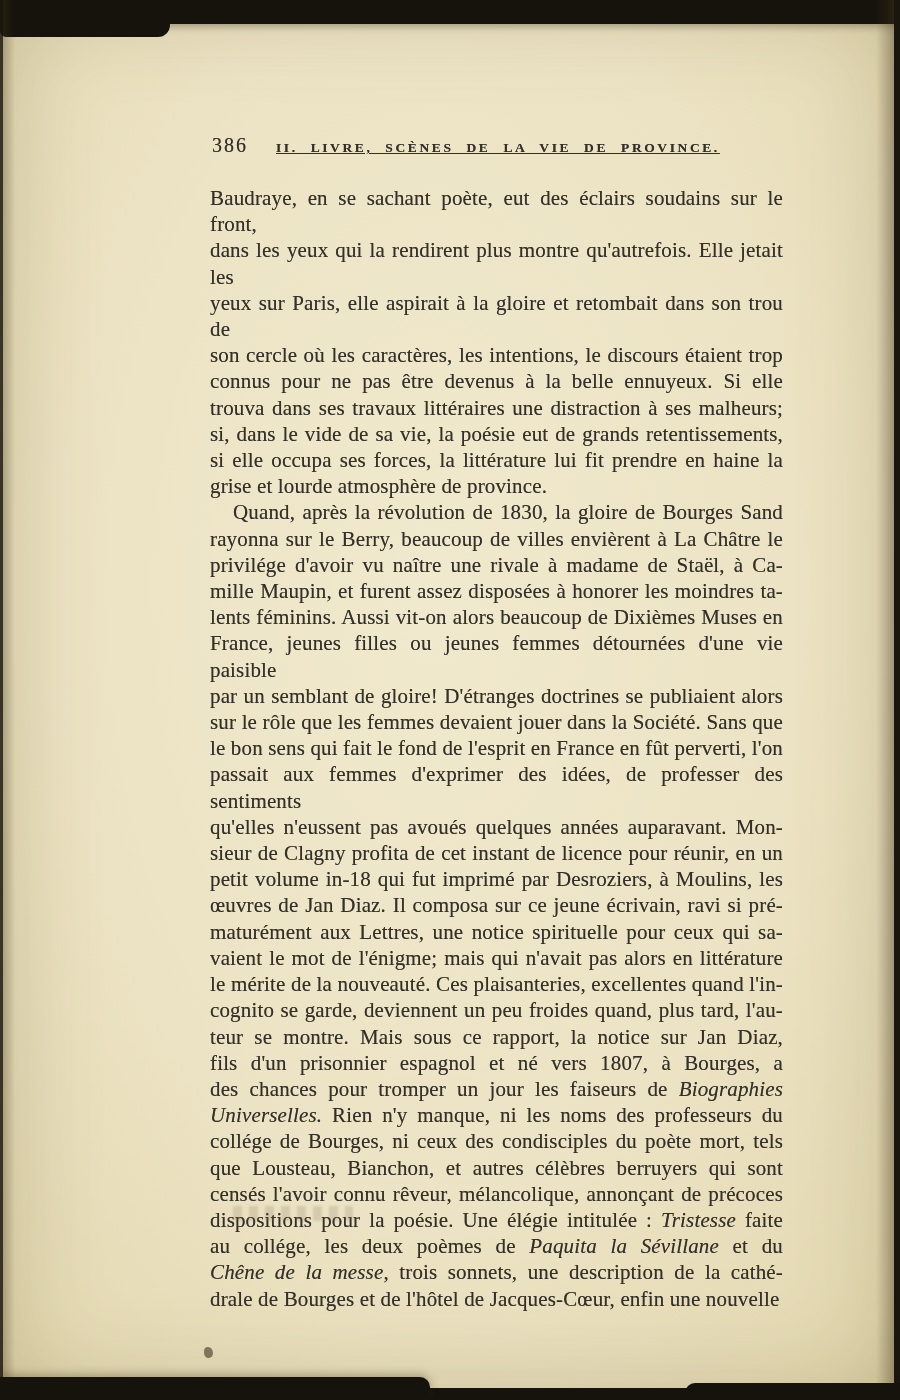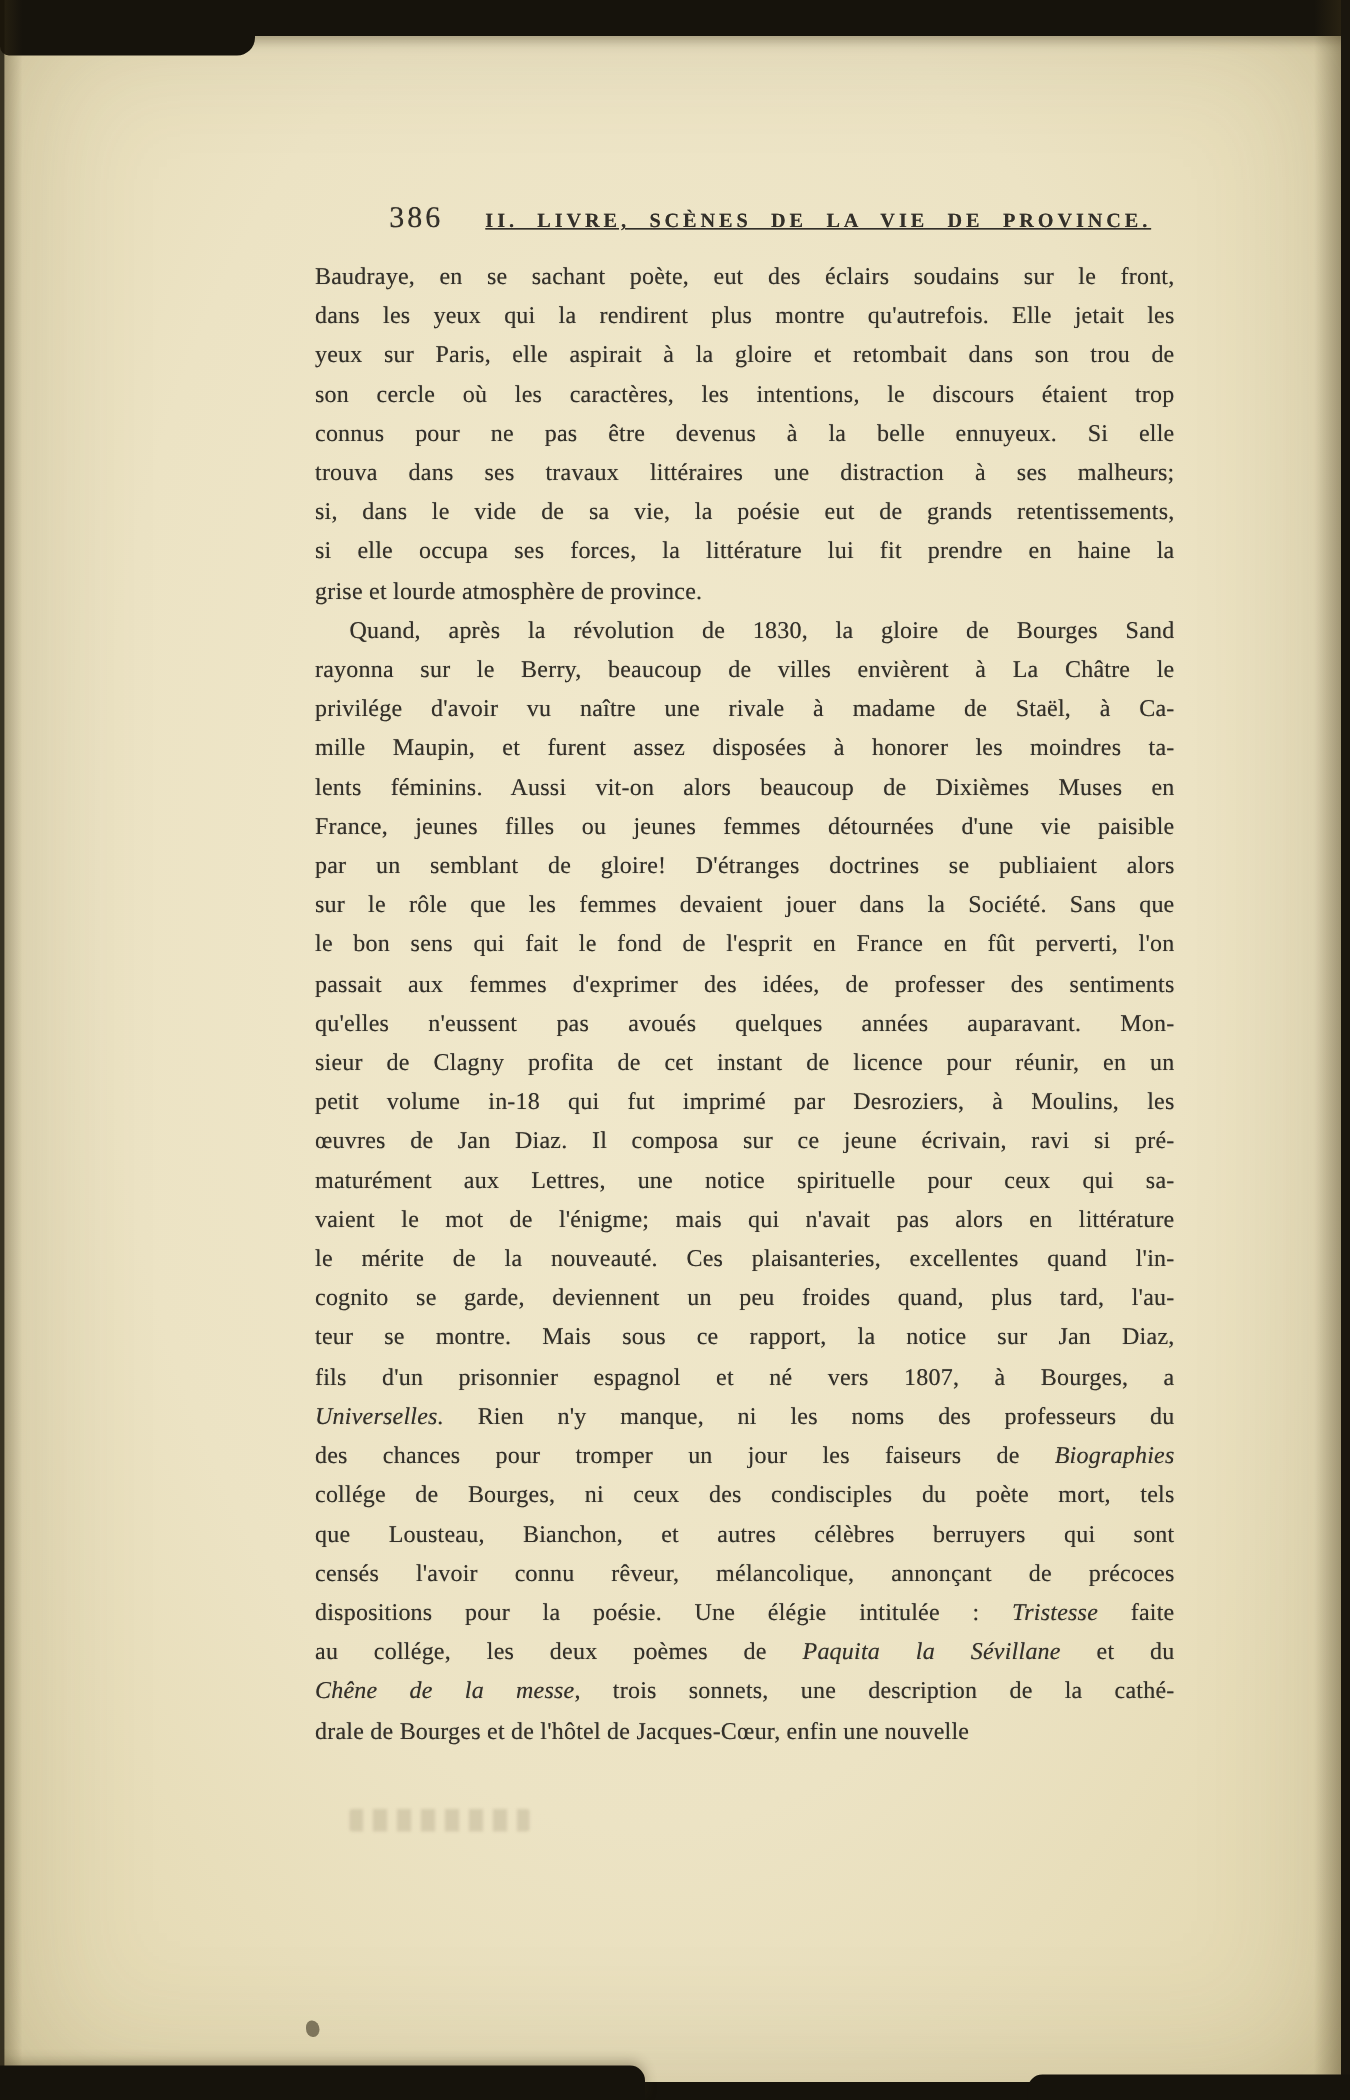--- a/index.html
+++ b/index.html
@@ -69,45 +69,44 @@
   }
   .ink-speck {
     position: absolute; left: 204px; top: 1347px; width: 9px; height: 11px;
     background: rgba(45, 38, 20, 0.55);
     border-radius: 45% 60% 50% 55%;
     filter: blur(0.4px);
   }
 
   
   .page-header {
-    position: absolute; left: 226px; top: 134px; width: 575px;
+    position: absolute; left: 212px; top: 134px; width: 575px;
     display: flex; align-items: baseline;
     white-space: nowrap;
-    justify-content: center;
   }
   .page-number {
     font-size: 20px;
     letter-spacing: 2px;
     margin-right: 28px;
     text-shadow: 0 0 0.5px rgba(50, 45, 35, 0.65);
   }
   .running-title {
     font-size: 13.5px;
     font-weight: 700;
     letter-spacing: 2.6px;
     word-spacing: 7px;
     padding-bottom: 1px;
     text-shadow: 0 0 0.4px rgba(50, 45, 35, 0.6);
     text-decoration: underline;
   }
 
   
   .text-block {
-    position: absolute; left: 210px; top: 172px; width: 573px;
-    font-size: 16px;
+    position: absolute; left: 210px; top: 185px; width: 573px;
+    font-size: 21px;
     letter-spacing: 0.15px;
     text-shadow: 0 0 0.45px rgba(50, 45, 35, 0.55);
   }
   .paragraph { margin: 0; }
   .line {
     line-height: 26.2px;
     text-align: justify;
     text-align-last: justify;
     text-justify: inter-word;
   }
@@ -155,22 +154,22 @@
         <div class="line"><span>qu'elles n'eussent pas avoués quelques années auparavant. Mon-</span></div>
         <div class="line"><span>sieur de Clagny profita de cet instant de licence pour réunir, en un</span></div>
         <div class="line"><span>petit volume in-18 qui fut imprimé par Desroziers, à Moulins, les</span></div>
         <div class="line"><span>œuvres de Jan Diaz. Il composa sur ce jeune écrivain, ravi si pré-</span></div>
         <div class="line"><span>maturément aux Lettres, une notice spirituelle pour ceux qui sa-</span></div>
         <div class="line"><span>vaient le mot de l'énigme; mais qui n'avait pas alors en littérature</span></div>
         <div class="line"><span>le mérite de la nouveauté. Ces plaisanteries, excellentes quand l'in-</span></div>
         <div class="line"><span>cognito se garde, deviennent un peu froides quand, plus tard, l'au-</span></div>
         <div class="line"><span>teur se montre. Mais sous ce rapport, la notice sur Jan Diaz,</span></div>
         <div class="line"><span>fils d'un prisonnier espagnol et né vers 1807, à Bourges, a</span></div>
+        <div class="line"><span>des chances pour tromper un jour les faiseurs de </span><span class="it">Biographies</span></div>
         <div class="line"><span class="it">Universelles.</span><span> Rien n'y manque, ni les noms des professeurs du</span></div>
-        <div class="line"><span>des chances pour tromper un jour les faiseurs de </span><span class="it">Biographies</span></div>
         <div class="line"><span>collége de Bourges, ni ceux des condisciples du poète mort, tels</span></div>
         <div class="line"><span>que Lousteau, Bianchon, et autres célèbres berruyers qui sont</span></div>
         <div class="line"><span>censés l'avoir connu rêveur, mélancolique, annonçant de précoces</span></div>
         <div class="line"><span>dispositions pour la poésie. Une élégie intitulée : </span><span class="it">Tristesse</span><span> faite</span></div>
         <div class="line"><span>au collége, les deux poèmes de </span><span class="it">Paquita la Sévillane</span><span> et du</span></div>
         <div class="line"><span class="it">Chêne de la messe</span><span>, trois sonnets, une description de la cathé-</span></div>
         <div class="line last"><span>drale de Bourges et de l'hôtel de Jacques-Cœur, enfin une nouvelle</span></div>
       </div>
     </div>
 

